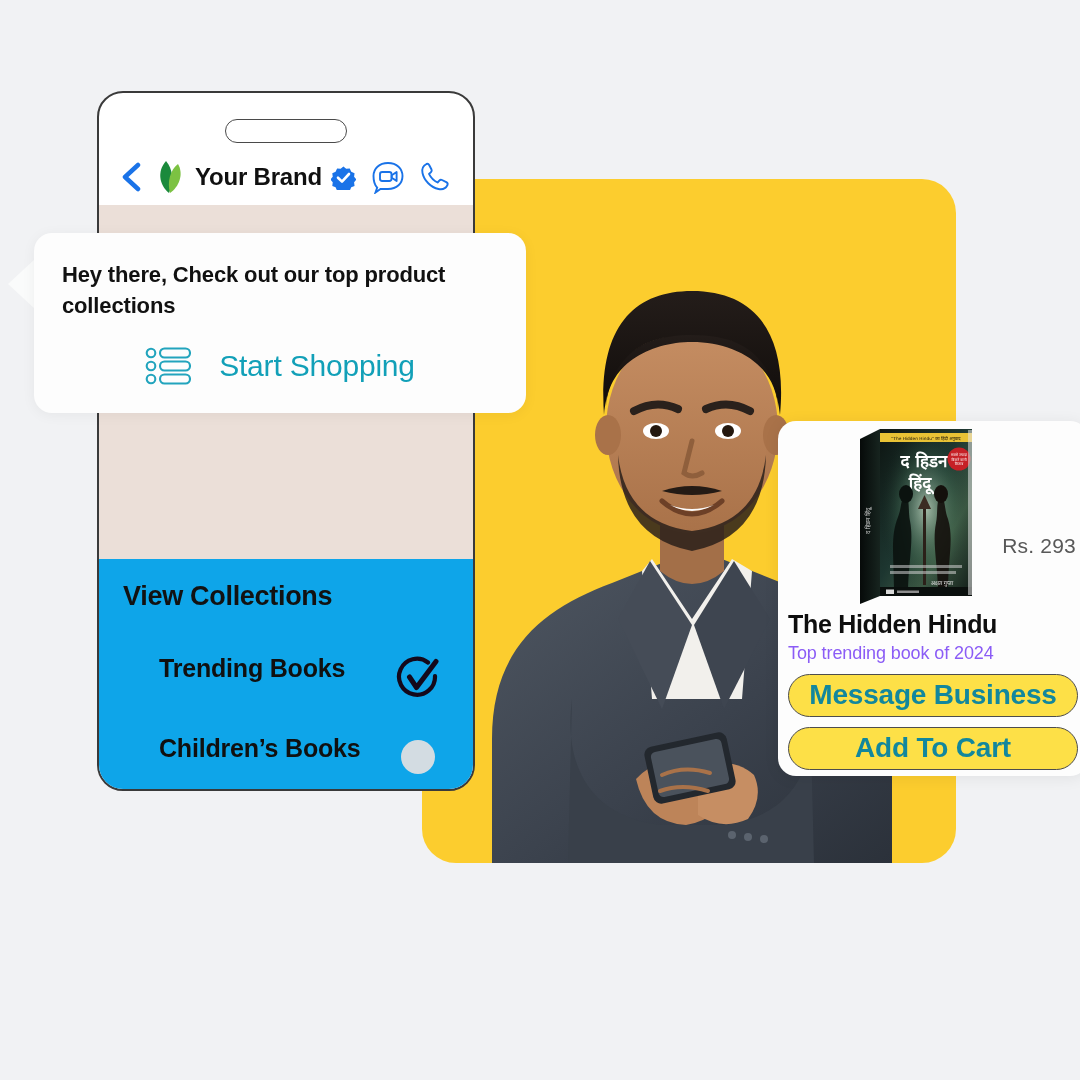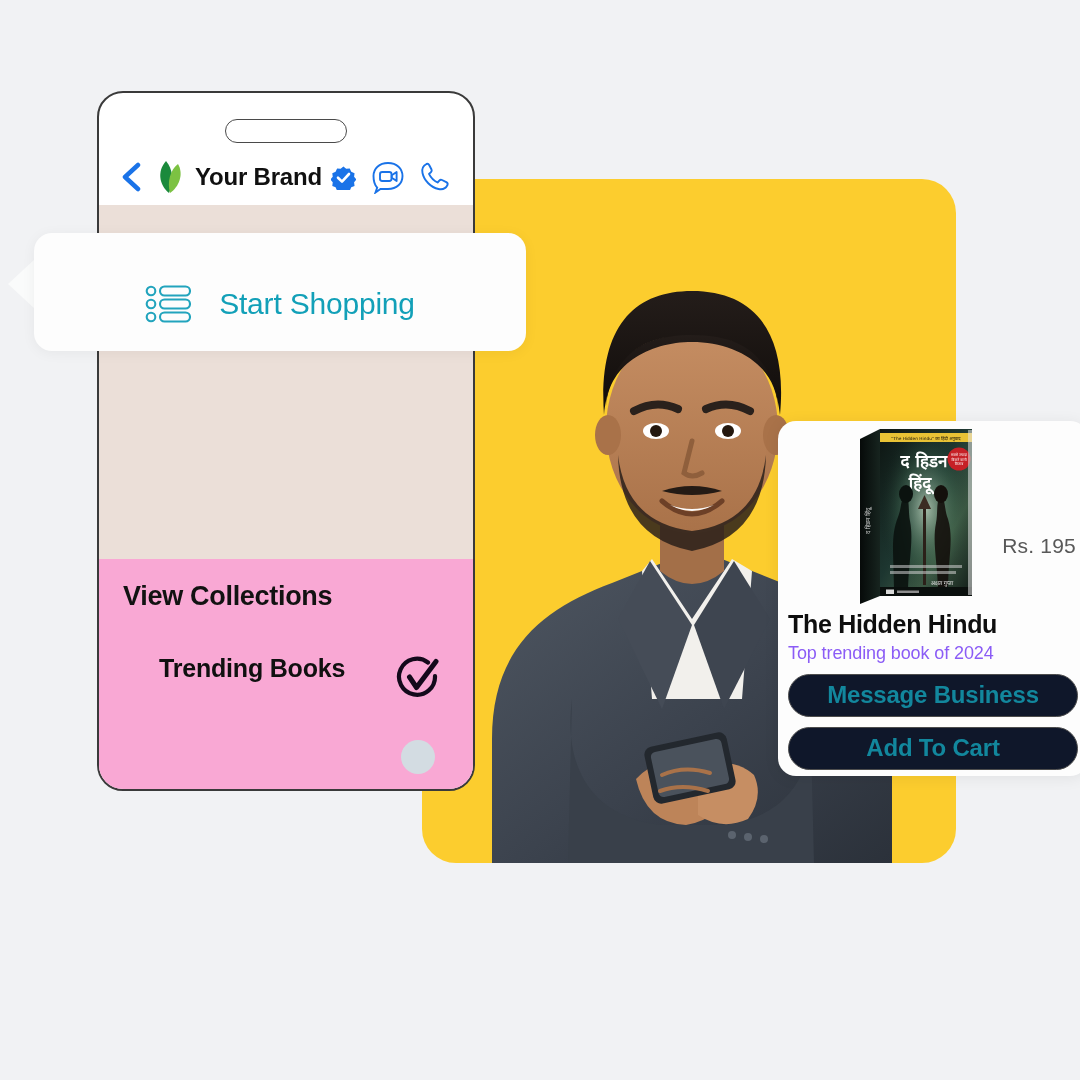--- a/index.html
+++ b/index.html
@@ -137,21 +137,21 @@
     height: 354px;
     background: #ebdfd8;
   }
 
   .collections {
     position: absolute;
     top: 466px;
     left: 0;
     right: 0;
     bottom: 0;
-    background: #f9a8d4;
+    background: #0ea5e9;
     padding: 22px 24px 0 24px;
     box-sizing: border-box;
   }
   .collections-title {
     font-size: 27px;
     font-weight: 700;
     color: #121212;
     letter-spacing: -0.3px;
   }
   .coll-list {
@@ -286,23 +286,23 @@
     color: #8b5cf6;
     letter-spacing: -0.1px;
   }
   .prod-btn {
     display: block;
     margin: 10px auto 0 auto;
     width: 290px;
     height: 43px;
     border-radius: 22px;
     border: 1.5px solid #4d4d4d;
-    background: #0f172a;
+    background: #fde047;
     color: #12879d;
-    font-size: 24px;
+    font-size: 28px;
     font-weight: 700;
     font-family: "Liberation Sans", sans-serif;
     letter-spacing: -0.2px;
     cursor: pointer;
     padding: 0;
     line-height: 40px;
     box-sizing: border-box;
   }
   .prod-btn.second {
   }
@@ -431,32 +431,34 @@
           <span class="coll-label">Trending Books</span>
           <span class="coll-mark">
             <svg viewBox="0 0 46 46" width="46" height="46">
               <path d="M33 8.5 A18 18 0 1 0 40 22" fill="none" stroke="#14091b" stroke-width="4.2" stroke-linecap="round"></path>
               <path d="M14.5 23 L21.5 33.5 L41 7.5" fill="none" stroke="#14091b" stroke-width="5" stroke-linecap="round" stroke-linejoin="round"></path>
             </svg>
           </span>
         </div>
 
         <div class="coll-item">
+          <span class="coll-label">Children’s Books</span>
           <span class="coll-mark">
             <span class="dot-unchecked"></span>
           </span>
         </div>
 
       </div>
     </div>
   </div>
 
   <div class="bubble-wrap">
     <div class="bubble-tail"></div>
     <div class="bubble">
+      <div class="bubble-text">Hey there, Check out our top product collections</div>
       <div class="bubble-action">
         <svg class="catalog-icon" viewBox="0 0 46 38">
           <circle cx="6" cy="6" r="4.3" fill="none" stroke="#22a4bd" stroke-width="2.1"></circle>
           <circle cx="6" cy="19" r="4.3" fill="none" stroke="#22a4bd" stroke-width="2.1"></circle>
           <circle cx="6" cy="32" r="4.3" fill="none" stroke="#22a4bd" stroke-width="2.1"></circle>
           <rect x="15" y="1.5" width="30" height="9" rx="4.5" fill="none" stroke="#22a4bd" stroke-width="2.1"></rect>
           <rect x="15" y="14.5" width="30" height="9" rx="4.5" fill="none" stroke="#22a4bd" stroke-width="2.1"></rect>
           <rect x="15" y="27.5" width="30" height="9" rx="4.5" fill="none" stroke="#22a4bd" stroke-width="2.1"></rect>
         </svg>
         <span class="action-text">Start Shopping</span>
@@ -515,21 +517,21 @@
         <rect x="40" y="146" width="66" height="3" fill="#cfcfcf" opacity="0.55"></rect>
         <text x="92" y="160" fill="#e6e6e6" font-size="5.5" text-anchor="middle" font-family="'DejaVu Sans',sans-serif">अक्षत गुप्ता</text>
 
         <rect x="30" y="162" width="92" height="9" fill="#0a0f0d"></rect>
         <rect x="36" y="164.5" width="8" height="4.5" fill="#d9d9d9"></rect>
         <rect x="47" y="165.5" width="22" height="2.5" fill="#8e8e8e"></rect>
 
         <rect x="118" y="5" width="4" height="165" fill="#e6e6e6" opacity="0.55"></rect>
       </svg>
 
-      <span class="price">Rs. 195</span>
+      <span class="price">Rs. 293</span>
     </div>
 
     <div class="product-title">The Hidden Hindu</div>
     <div class="product-sub">Top trending book of 2024</div>
 
     <button class="prod-btn">Message Business</button>
     <button class="prod-btn second">Add To Cart</button>
   </div>
 
 </div>

